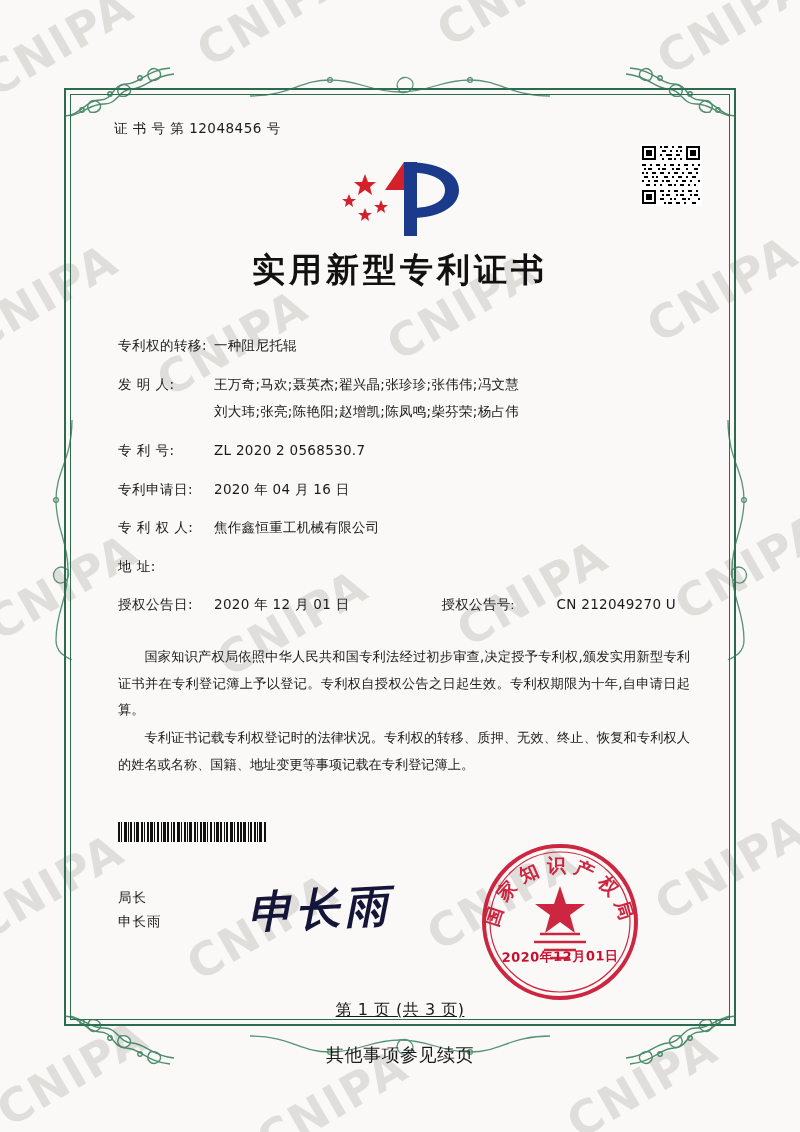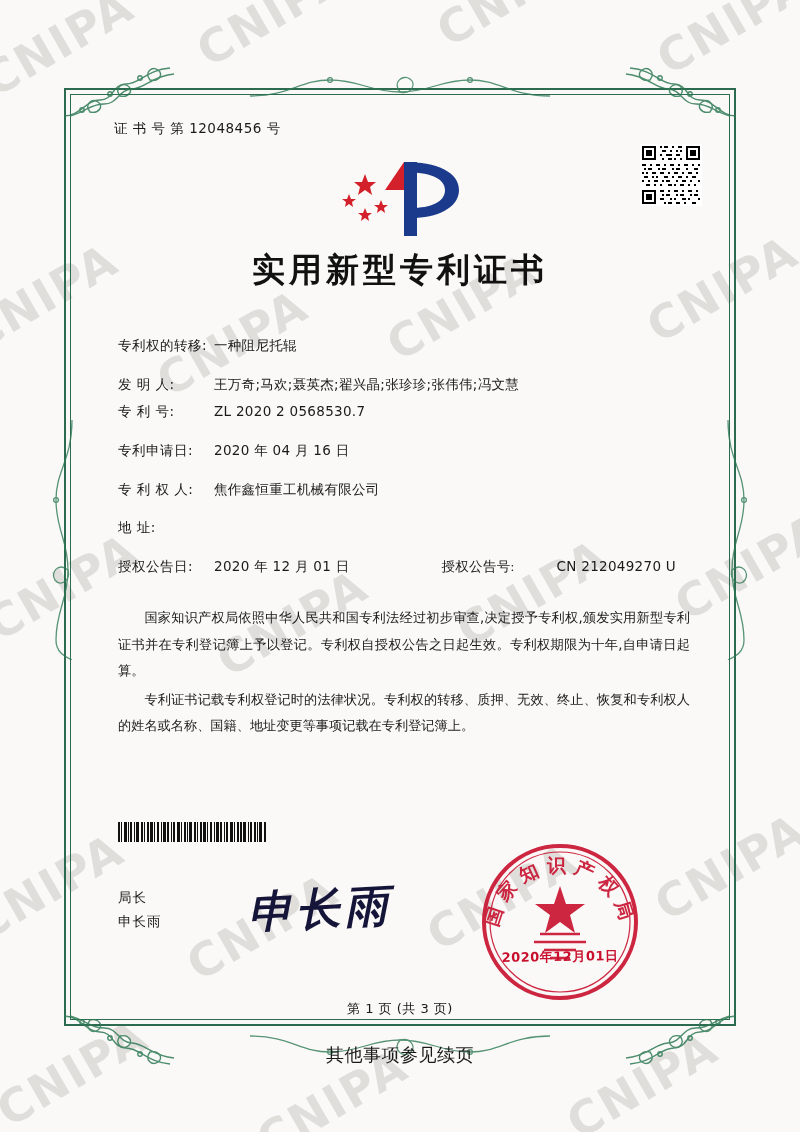--- a/index.html
+++ b/index.html
@@ -226,23 +226,24 @@
     letter-spacing: .5px;
     transform: rotate(-1deg);
   }
 
   .page-num {
     position: absolute;
     left: 0;
     right: 0;
     top: 1000px;
     text-align: center;
-    font-size: 13px;
+    font-size: 16px;
     color: #1a1a1a;
     letter-spacing: .5px;
+    text-decoration: underline;
   }
   .footnote {
     position: absolute;
     left: 0;
     right: 0;
     top: 1043px;
     text-align: center;
     font-size: 18px;
     color: #1a1a1a;
     letter-spacing: .5px;
@@ -493,20 +494,23 @@
 
       <div class="row">
         <div class="lbl">专利权的转移:</div>
         <div class="val">一种阻尼托辊</div>
       </div>
 
       <div class="row tight">
         <div class="lbl">发    明    人:</div>
         <div class="val">王万奇;马欢;聂英杰;翟兴晶;张珍珍;张伟伟;冯文慧</div>
       </div>
+      <div class="row">
+        <div class="val cont">刘大玮;张亮;陈艳阳;赵增凯;陈凤鸣;柴芬荣;杨占伟</div>
+      </div>
 
       <div class="row">
         <div class="lbl">专    利    号:</div>
         <div class="val">ZL 2020 2 0568530.7</div>
       </div>
 
       <div class="row">
         <div class="lbl">专利申请日:</div>
         <div class="val">2020 年 04 月 16 日</div>
       </div>

